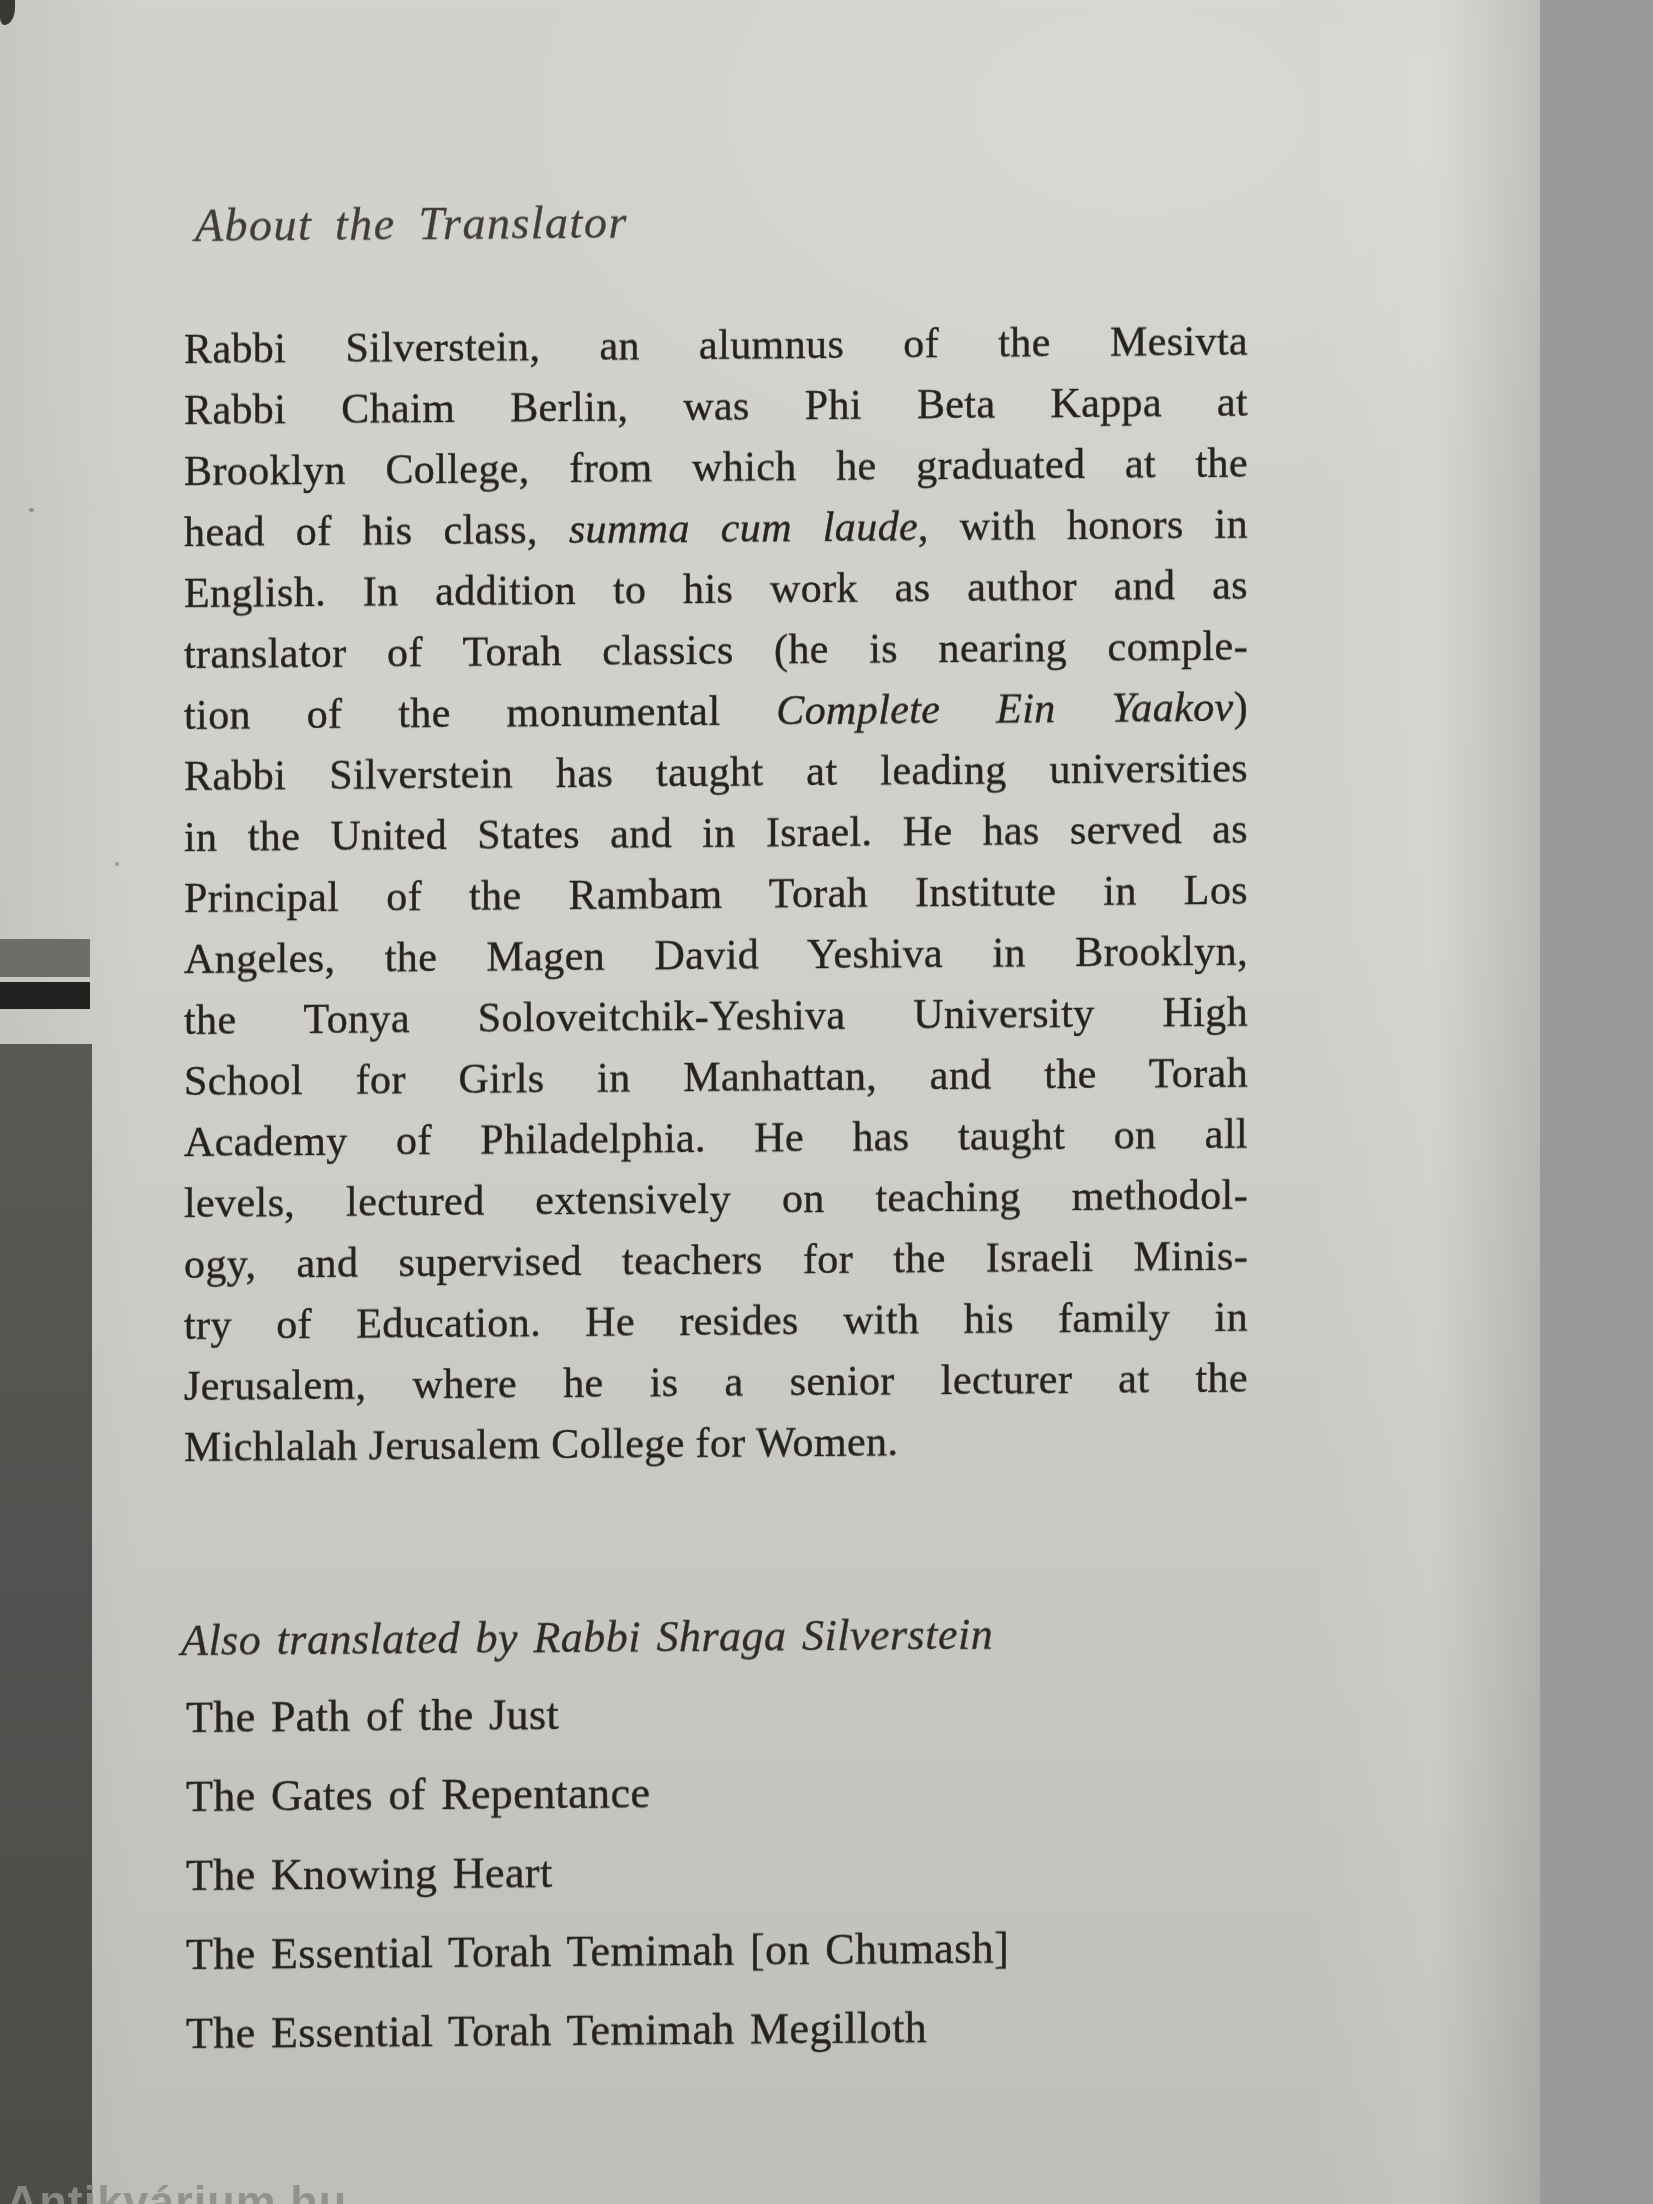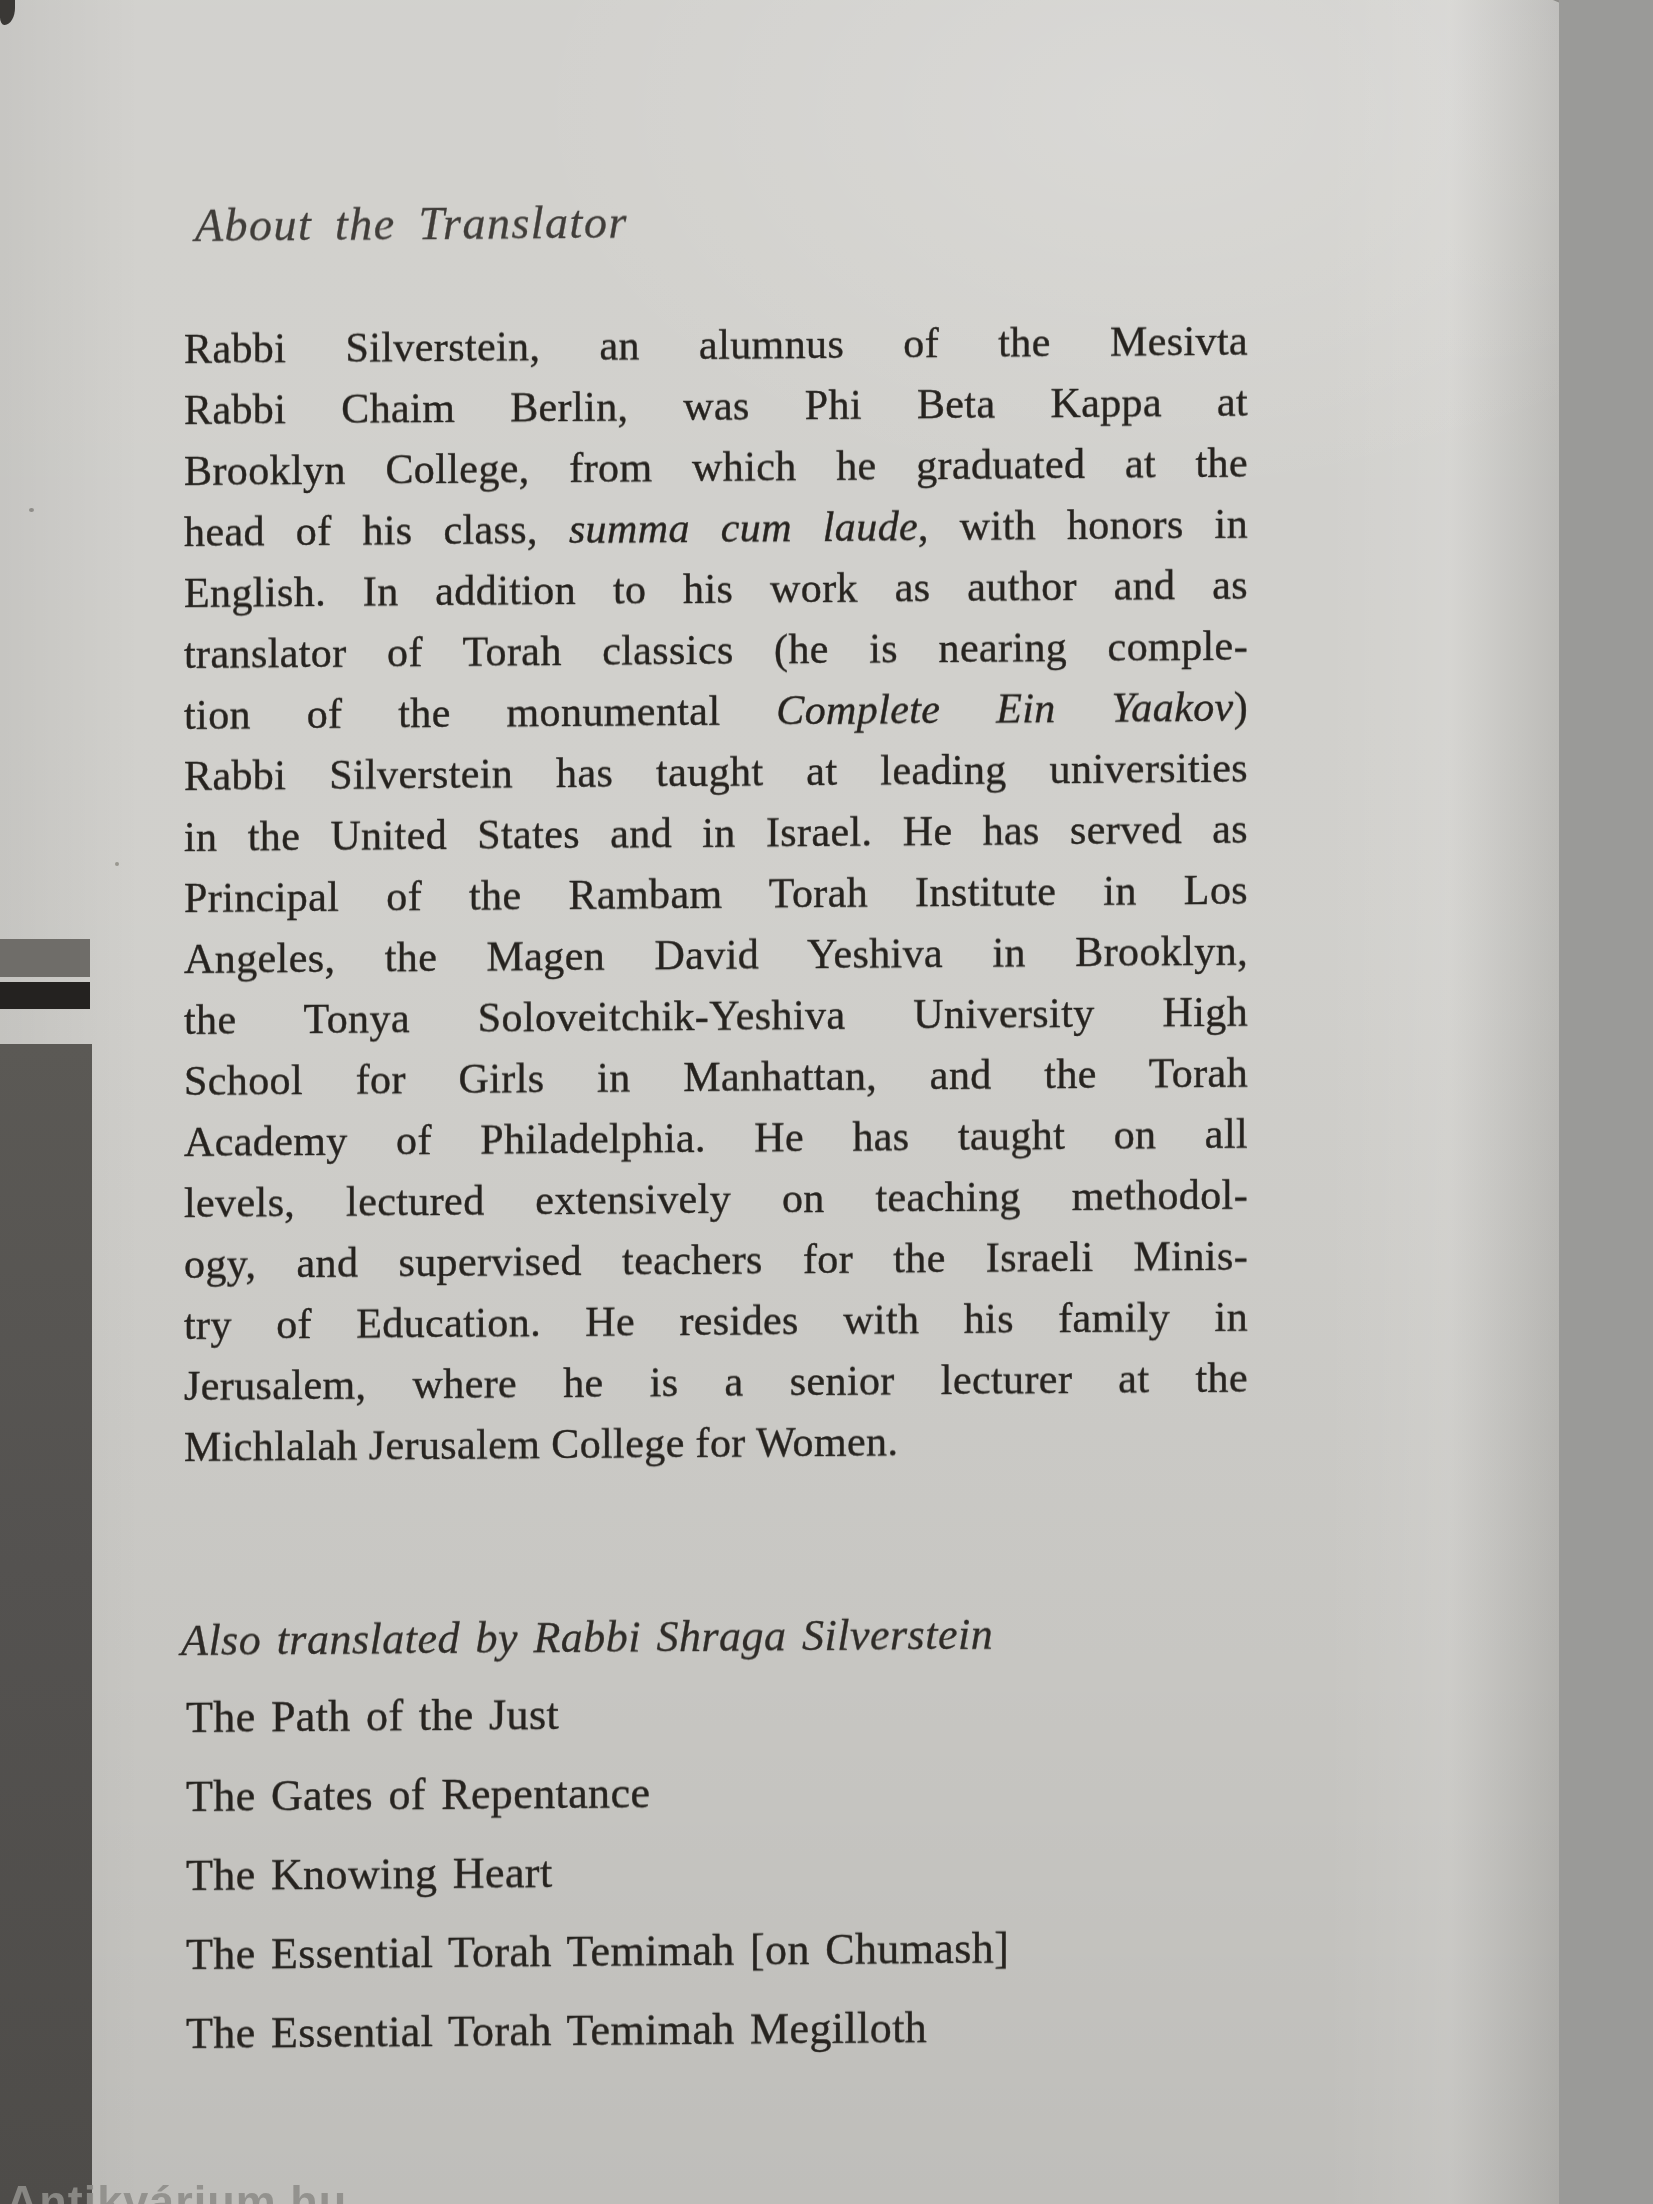--- a/index.html
+++ b/index.html
@@ -7,21 +7,20 @@
     position:relative;
     width:1540px;height:2205px;
     overflow:hidden;
     background-color:#cecdc9;
     background-image:
       radial-gradient(ellipse 970px 602px at 74% 5%, rgba(255,255,255,0.16), rgba(255,255,255,0) 66%),
       linear-gradient(90deg, rgba(0,0,0,0.055) 0px, rgba(0,0,0,0) 9%, rgba(0,0,0,0) 85%, rgba(255,255,255,0.10) 93%, rgba(0,0,0,0.10) 100%),
       linear-gradient(180deg, rgba(255,255,255,0.09) 0%, rgba(255,255,255,0.05) 42%, rgba(0,0,0,0.035) 76%, rgba(0,0,0,0.075) 100%);
     font-family:"Liberation Serif","DejaVu Serif",serif;
     color:#26231f;
-    padding-left:19px;
   }
   
   .bar{position:absolute;left:0;}
   #bar-gray   {top:939px; width:90px; height:38px; background:#6f6d69;}
   #bar-black  {top:982px;width:90px; height:27px; background:#242220;}
   #bar-column {top:1044px;width:92px; height:1161px;
                background:linear-gradient(180deg,#5b5955 0%,#545250 45%,#4e4c49 100%);}
   #corner-mark{position:absolute;left:0;top:0;width:14.6px;height:25px;background:#3a3835;
                border-radius:0 0 70% 30%;}
   .speck{position:absolute;border-radius:50%;}

